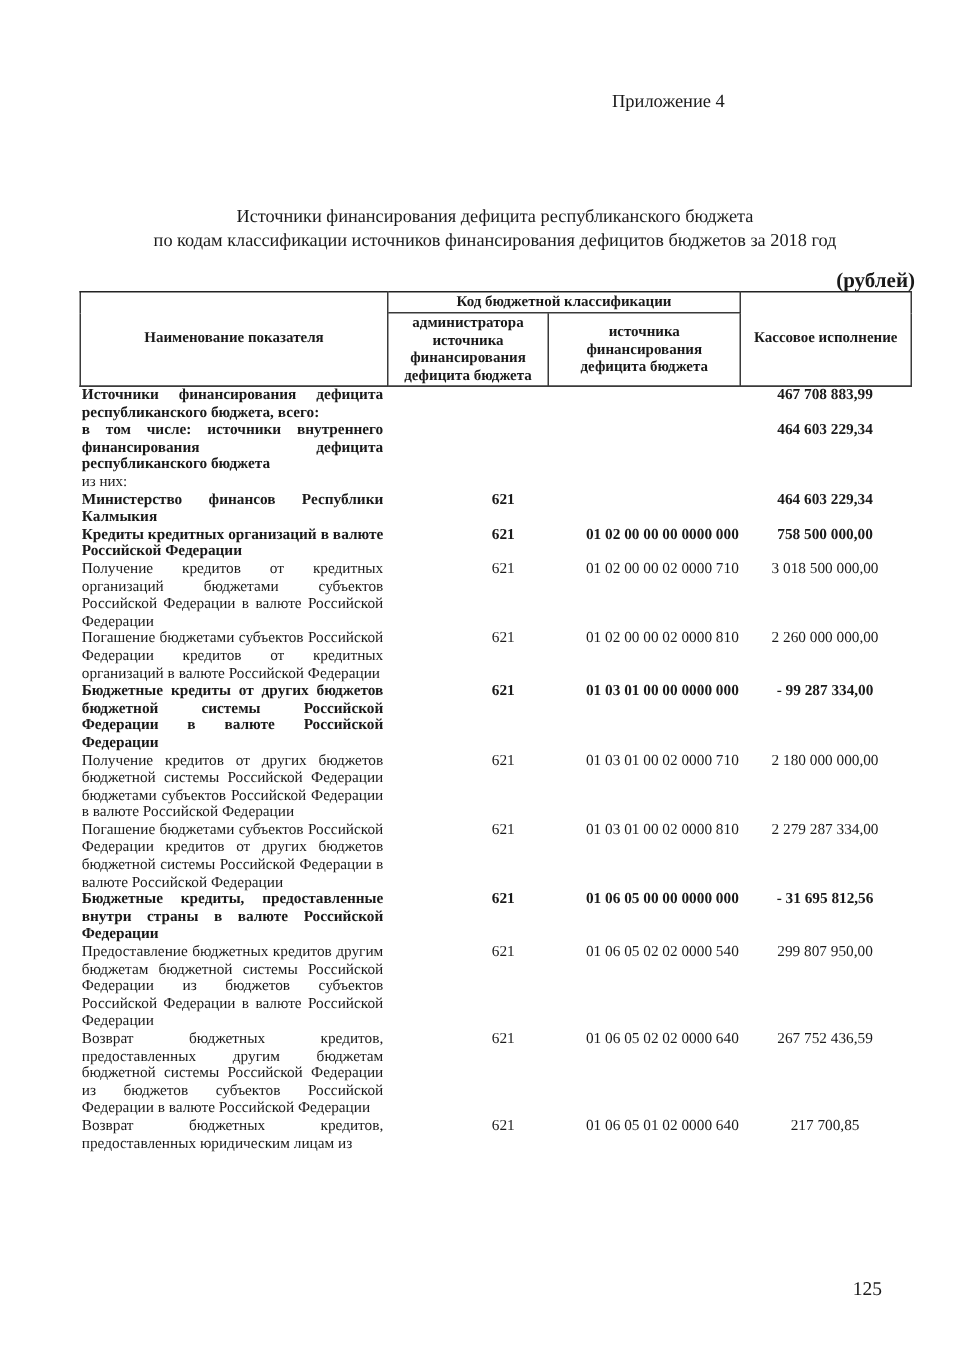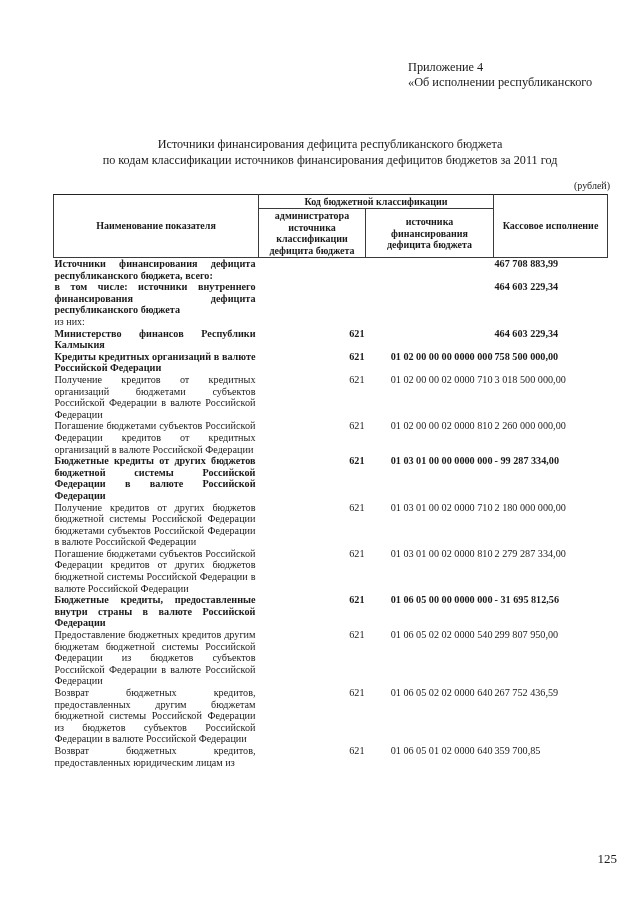--- a/index.html
+++ b/index.html
@@ -11,21 +11,21 @@
   .appendix {
     position: absolute; left: 408px; top: 60px; width: 230px;
     font-size: 12.3px; line-height: 15px;
   }
   .title {
     position: absolute; left: 40px; top: 136px; width: 580px;
     text-align: center; font-weight: normal; font-size: 12.2px; line-height: 16px;
   }
   .units {
     position: absolute; left: 540px; top: 180px; width: 70px; text-align: right;
-    font-weight: normal; font-size: 10px;
+    font-weight: bold; font-size: 14px;
   }
   table.grid {
     position: absolute; left: 53px; top: 194px; width: 554px;
     border-collapse: collapse; table-layout: fixed;
     font-size: 10px; line-height: 11.4px;
   }
   table.grid col.c1 { width: 205px; }
   table.grid col.c2 { width: 107px; }
   table.grid col.c3 { width: 128px; }
   table.grid col.c4 { width: 114px; }
@@ -33,60 +33,59 @@
     border: 1px solid #3a3a3a; font-weight: bold; text-align: center;
     vertical-align: middle; padding: 1px 2px;
   }
   thead th.code-group { height: 10px; }
   thead tr.top th { border-top: 1.5px solid #222; margin-top: 31px; }
   tbody td {
     padding: 0 1px; vertical-align: top;
     font-size: 10.2px; line-height: 11.6px; margin-top: 20px;
   }
   tbody td.name { text-align: justify; text-align-last: left; padding-right: 3px; }
-  tbody td.adm { text-align: right; padding-left: 48px; }
+  tbody td.adm { text-align: center; padding-left: 48px; }
   tbody td.src { text-align: right; padding-left: 10px; }
-  tbody td.amt { text-align: left; padding-right: 2px; }
+  tbody td.amt { text-align: center; padding-right: 2px; }
   tr.bold td { font-weight: bold; }
   tr.small td.name { font-size: 10px; }
   .page-num {
-    position: absolute; left: 579px; top: 851px; width: 38px; text-align: right;
+    position: absolute; left: 550px; top: 851px; width: 38px; text-align: right;
     font-size: 13px;
   }
 </style>
 </head>
 <body>
 
 <div class="appendix">
   <div>Приложение 4</div>
-  <div>«Об исполнении республиканского</div>
 </div>
 
 <div class="title">
   <div>Источники финансирования дефицита республиканского бюджета</div>
-  <div>по кодам классификации источников финансирования дефицитов бюджетов за 2011 год</div>
+  <div>по кодам классификации источников финансирования дефицитов бюджетов за 2018 год</div>
 </div>
 
 <div class="units">(рублей)</div>
 
 <table class="grid">
   <colgroup>
     <col class="c1">
       <col class="c2">
       <col class="c3">
       <col class="c4">
   </colgroup>
   <thead>
     <tr class="top">
       <th rowspan="2">Наименование показателя</th>
       <th colspan="2" class="code-group">Код бюджетной классификации</th>
       <th rowspan="2">Кассовое исполнение</th>
     </tr>
     <tr>
-      <th>администратора источника классификации дефицита бюджета</th>
+      <th>администратора источника финансирования дефицита бюджета</th>
       <th>источника финансирования дефицита бюджета</th>
     </tr>
   </thead>
   <tbody id="table-body">
       <tr class="bold">
         <td class="name">Источники финансирования дефицита республиканского бюджета, всего:</td>
         <td class="adm"></td>
         <td class="src"></td>
         <td class="amt">467 708 883,99</td>
       </tr>
@@ -159,18 +158,18 @@
       <tr>
         <td class="name">Возврат бюджетных кредитов, предоставленных другим бюджетам бюджетной системы Российской Федерации из бюджетов субъектов Российской Федерации в валюте Российской Федерации</td>
         <td class="adm">621</td>
         <td class="src">01 06 05 02 02 0000 640</td>
         <td class="amt">267 752 436,59</td>
       </tr>
       <tr>
         <td class="name">Возврат бюджетных кредитов, предоставленных юридическим лицам из</td>
         <td class="adm">621</td>
         <td class="src">01 06 05 01 02 0000 640</td>
-        <td class="amt">359 700,85</td>
+        <td class="amt">217 700,85</td>
       </tr>
     </tbody>
 </table>
 
 <div class="page-num">125</div>
 
 </body></html>

